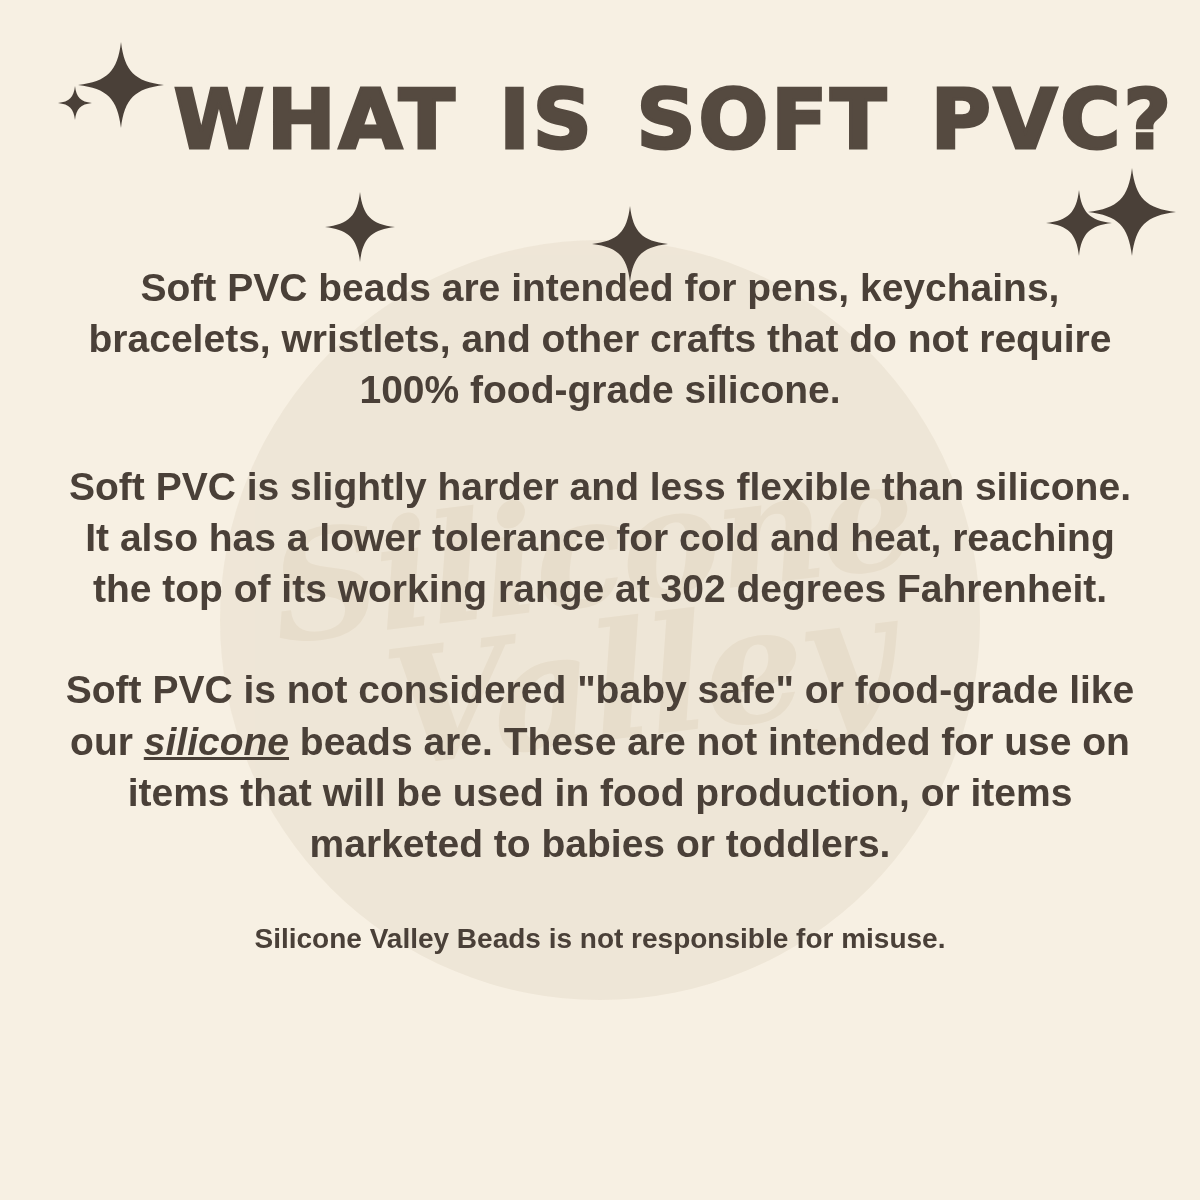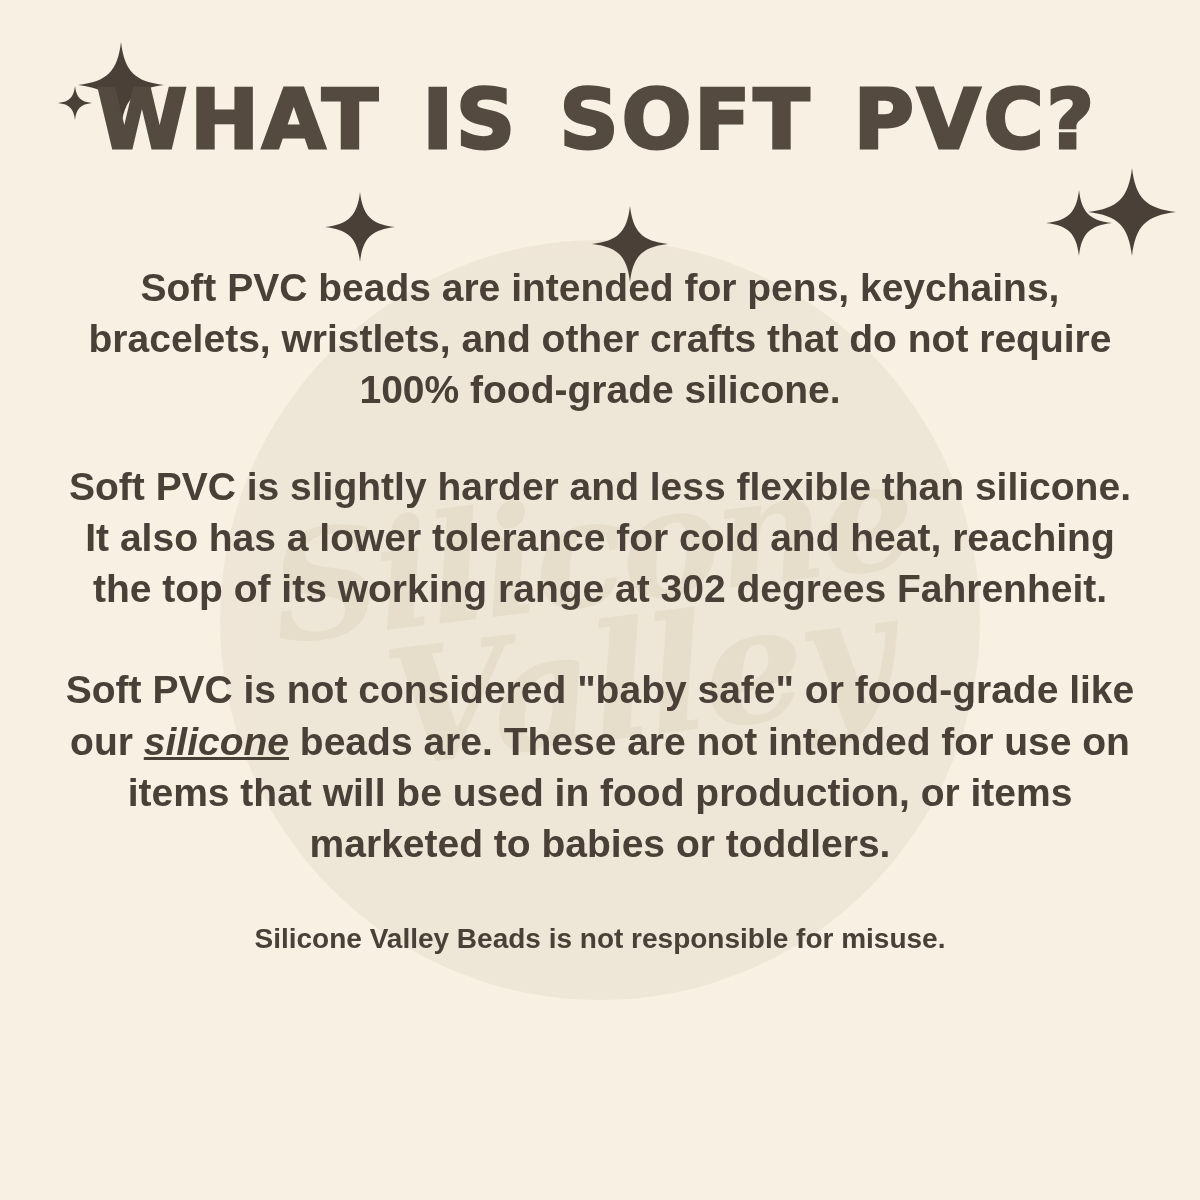--- a/index.html
+++ b/index.html
@@ -70,23 +70,23 @@
   .spark-shape {
     display: block;
     width: 100%;
     height: 100%;
   }
 
   
   .heading {
     position: absolute;
     top: 72px;
-    left: 12px;
+    left: 4px;
     width: 1170px;
-    text-align: center;
+    text-align: right;
     z-index: 3;
   }
   .heading h1 {
     margin: 0;
     font-family: "DejaVu Sans", sans-serif;
     font-weight: bold;
     font-size: 82px;
     letter-spacing: 3px;
     color: #554a40;
     text-transform: uppercase;

